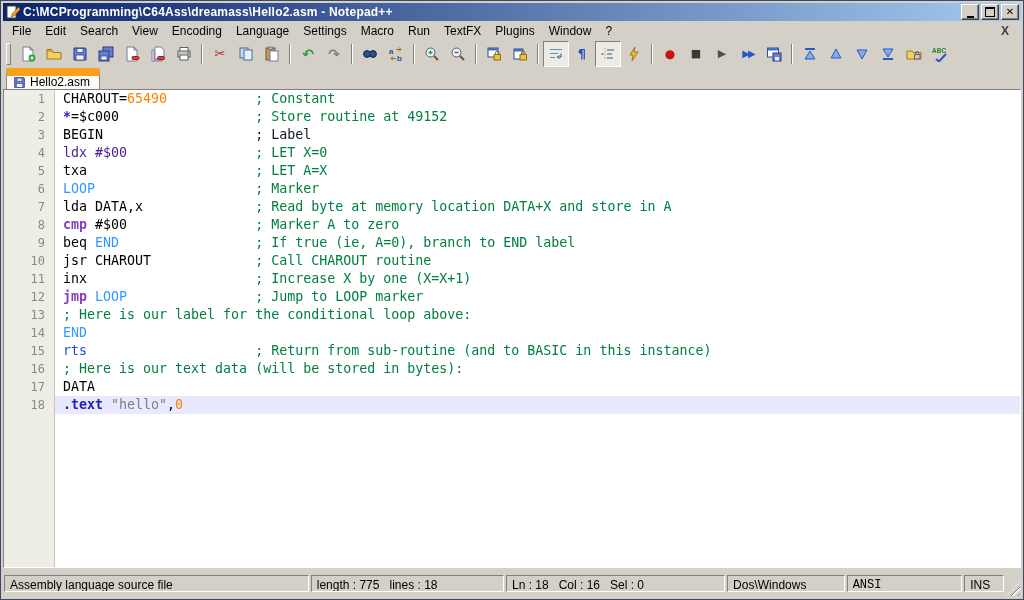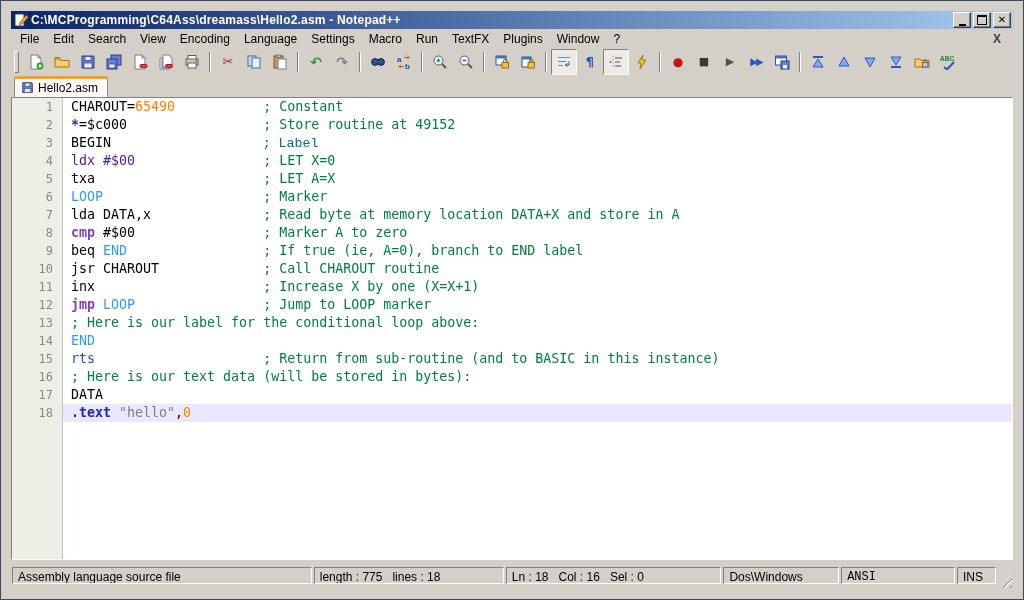--- a/index.html
+++ b/index.html
@@ -1,19 +1,19 @@
 <!DOCTYPE html>
 <html><head>
 <meta charset="utf-8">
 <style>
   html,body{margin:0;padding:0;}
   body{width:1024px;height:600px;overflow:hidden;background:#D4D0C8;
        font-family:"Liberation Sans",sans-serif;-webkit-user-select:none;user-select:none;}
   .frame{position:absolute;inset:0;box-sizing:border-box;border:1px solid #3A4A66;
-         padding:10px;background:#D4D0C8;display:flex;flex-direction:column;}
+         padding:2px;background:#D4D0C8;display:flex;flex-direction:column;}
   
   .titlebar{height:18px;display:flex;align-items:center;padding:0 2px;
             background:linear-gradient(90deg,#0A246A,#A6CAF0);}
   .app-icon{width:14px;height:14px;margin:0 3px 0 1px;flex:0 0 auto;}
   .title-text{flex:1;color:#fff;font-size:12px;font-weight:bold;white-space:nowrap;
               overflow:hidden;letter-spacing:0.2px;}
   .tbtn{width:16px;height:14px;margin-left:2px;background:#D4D0C8;position:relative;
         border:1px solid;border-color:#FFFFFF #404040 #404040 #FFFFFF;
         box-shadow:inset -1px -1px 0 #808080;display:flex;align-items:center;justify-content:center;}
   .g-min{width:7px;height:7px;border-bottom:2px solid #000;margin-top:2px;}
@@ -28,21 +28,21 @@
   .grip{width:3px;height:20px;border:1px solid;border-color:#fff #808080 #808080 #fff;margin:0 4px 0 1px;}
   .tb{width:24px;height:24px;flex:0 0 auto;display:flex;align-items:center;justify-content:center;
       border:1px solid transparent;}
   .tb.pressed{border-color:#808080 #FFFFFF #FFFFFF #808080;background:#EDEBE3;}
   .sep{width:1px;height:20px;background:#808080;border-right:1px solid #fff;margin:0 4px;flex:0 0 auto;}
   .gly{display:block;line-height:16px;text-align:center;width:16px;font-family:"DejaVu Sans",sans-serif;}
   
   .tabbar{height:22px;display:flex;align-items:flex-end;padding-left:3px;}
   .tab{display:flex;align-items:center;gap:4px;height:21px;box-sizing:border-box;
        padding:1px 9px 2px 6px;font-size:12px;background:#FAF9F5;
-       border:1px solid #8A8A8A;border-bottom:none;border-top:3px solid #4d7c0f;
+       border:1px solid #8A8A8A;border-bottom:none;border-top:8px solid #4d7c0f;
        border-top-left-radius:2px;border-top-right-radius:2px;}
   .tab-label{white-space:pre;color:#000;}
   
   .editor{flex:1;margin:0;background:#fff;border:1px solid;overflow:hidden;
           border-color:#808080 #FFFFFF #FFFFFF #808080;display:flex;}
   .gutter{width:50px;flex:0 0 auto;background:#EFEEE6;border-right:1px solid #C8C6BA;
           font-family:"DejaVu Sans Mono",monospace;font-size:12px;color:#8A8A82;}
   .gnum{height:18px;line-height:18px;text-align:right;padding-right:9px;white-space:pre;}
   .code-col{flex:1;font-family:"DejaVu Sans Mono",monospace;font-size:13.3px;color:#000;}
   .tline{height:18px;line-height:18px;padding-left:8px;white-space:pre;}
@@ -327,21 +327,21 @@
         <div class="gnum">13</div>
         <div class="gnum">14</div>
         <div class="gnum">15</div>
         <div class="gnum">16</div>
         <div class="gnum">17</div>
         <div class="gnum">18</div>
       </div>
     <div class="code-col">
         <div class="tline"><span style="color: rgb(0, 0, 0);">CHAROUT=</span><span style="color: rgb(255, 128, 0);">65490</span><span style="color: rgb(0, 128, 64);">           ; Constant</span></div>
         <div class="tline"><span style="color: rgb(32, 32, 192); font-weight: bold;">*</span><span style="color: rgb(0, 0, 0);">=$c000</span><span style="color: rgb(0, 128, 64);">                 ; Store routine at 49152</span></div>
-        <div class="tline"><span style="color: rgb(0, 0, 0);">BEGIN</span><span style="color: #0369a1; font-family: Liberation Mono, monospace;">                   ; Label</span></div>
+        <div class="tline"><span style="color: rgb(0, 0, 0);">BEGIN</span><span style="color: #0f172a;">                   ; Label</span></div>
         <div class="tline"><span style="color: #4c1d95;">ldx #$00</span><span style="color: rgb(0, 128, 64);">                ; LET X=0</span></div>
         <div class="tline"><span style="color: rgb(0, 0, 0);">txa</span><span style="color: rgb(0, 128, 64);">                     ; LET A=X</span></div>
         <div class="tline"><span style="color: rgb(51, 153, 255);">LOOP</span><span style="color: rgb(0, 128, 64);">                    ; Marker</span></div>
         <div class="tline"><span style="color: rgb(0, 0, 0);">lda DATA,x</span><span style="color: rgb(0, 128, 64);">              ; Read byte at memory location DATA+X and store in A</span></div>
         <div class="tline"><span style="color: rgb(128, 64, 192); font-weight: bold;">cmp</span><span style="color: rgb(0, 0, 0);"> #$00</span><span style="color: rgb(0, 128, 64);">                ; Marker A to zero</span></div>
         <div class="tline"><span style="color: rgb(0, 0, 0);">beq </span><span style="color: rgb(51, 153, 255);">END</span><span style="color: rgb(0, 128, 64);">                 ; If true (ie, A=0), branch to END label</span></div>
         <div class="tline"><span style="color: rgb(0, 0, 0);">jsr CHAROUT</span><span style="color: rgb(0, 128, 64);">             ; Call CHAROUT routine</span></div>
         <div class="tline"><span style="color: rgb(0, 0, 0);">inx</span><span style="color: rgb(0, 128, 64);">                     ; Increase X by one (X=X+1)</span></div>
         <div class="tline"><span style="color: rgb(128, 64, 192); font-weight: bold;">jmp</span><span style="color: rgb(0, 0, 0);"> </span><span style="color: rgb(51, 153, 255);">LOOP</span><span style="color: rgb(0, 128, 64);">                ; Jump to LOOP marker</span></div>
         <div class="tline"><span style="color: rgb(0, 128, 64);">; Here is our label for the conditional loop above:</span></div>

